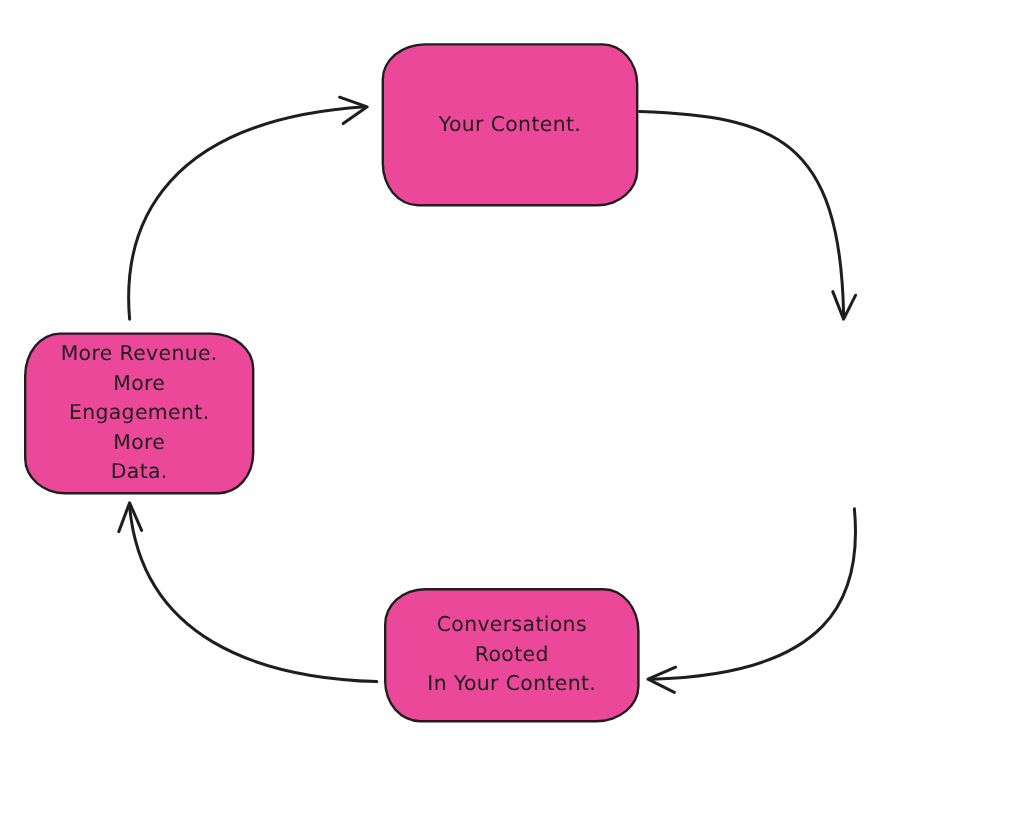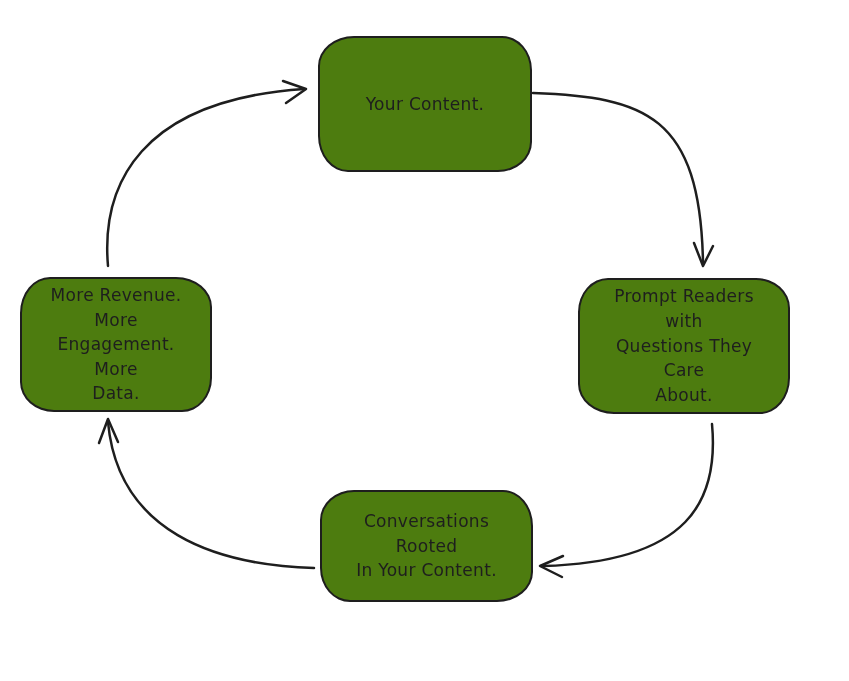--- a/index.html
+++ b/index.html
@@ -13,21 +13,21 @@
   }
   .arrow-layer {
     position: absolute;
     left: 0; top: 0;
     width: 849px; height: 681px;
   }
   .node {
     position: absolute;
     box-sizing: border-box;
     border: 2.5px solid #1e1e1e;
-    background: #4d7c0f;
+    background: #ec4899;
     display: flex;
     align-items: center;
     justify-content: center;
     text-align: center;
     padding: 8px 14px;
   }
   
   .node-top    { left: 318px; top: 36px;  width: 214px; height: 136px; border-radius: 36px 30px 34px 30px / 30px 34px 30px 36px; }
   .node-right  { left: 578px; top: 278px; width: 212px; height: 136px; border-radius: 30px 34px 30px 36px / 34px 30px 36px 30px; }
   .node-bottom { left: 320px; top: 490px; width: 213px; height: 112px; border-radius: 34px 30px 36px 30px / 30px 36px 30px 34px; }
@@ -65,25 +65,20 @@
     <g>
       <path d="M 314 568 C 215 565 118 532 108 422"></path>
       <path d="M 99 443 L 108 419 L 118 442"></path>
     </g>
   </svg>
 
   <div class="node node-top">
     <div class="node-label">Your Content.</div>
   </div>
 
-  <div class="node node-right">
-    <div class="node-label">Prompt Readers with
-Questions They Care
-About.</div>
-  </div>
 
   <div class="node node-bottom">
     <div class="node-label">Conversations Rooted
 In Your Content.</div>
   </div>
 
   <div class="node node-left">
     <div class="node-label">More Revenue. More
 Engagement. More
 Data.</div>

